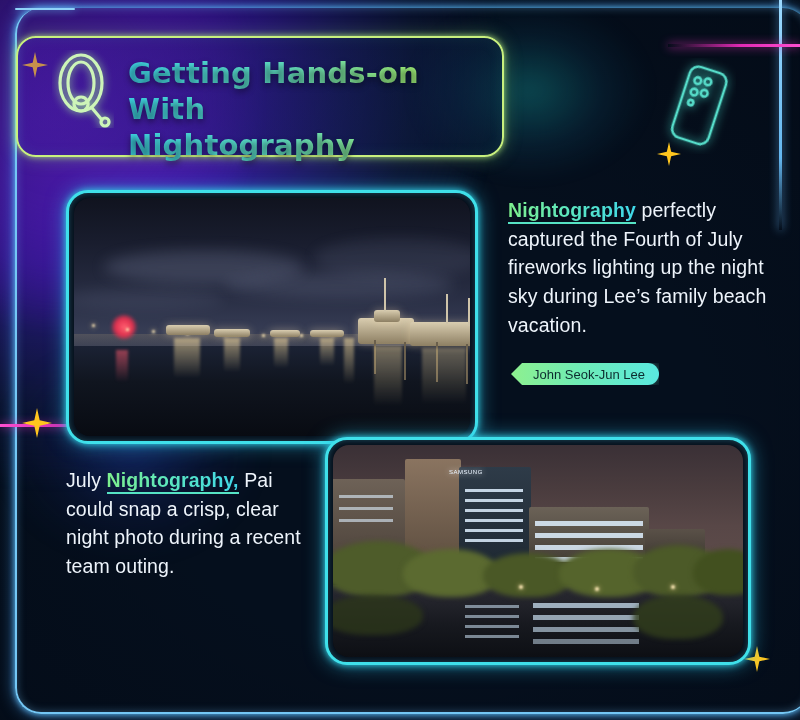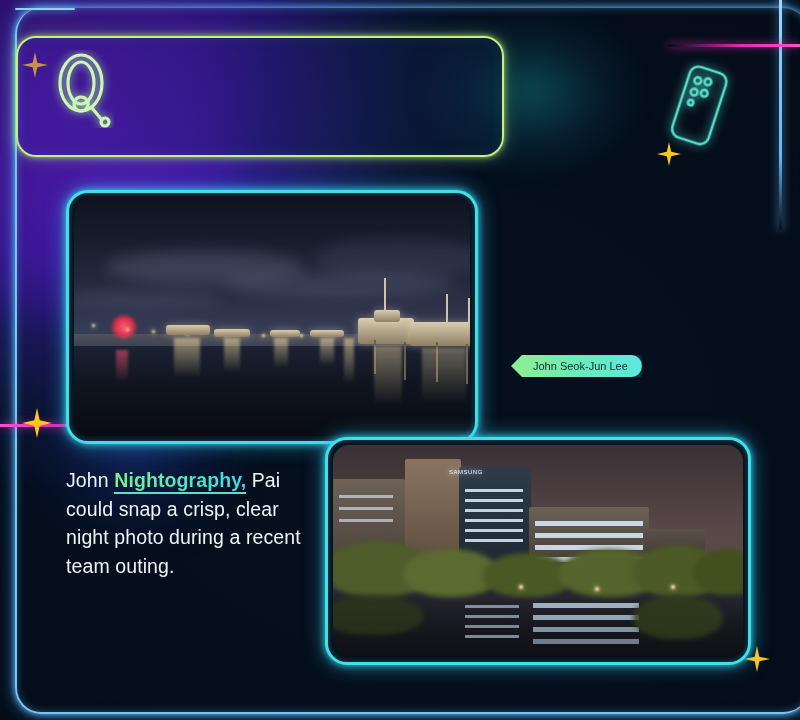--- a/index.html
+++ b/index.html
@@ -148,23 +148,24 @@
   .kw{
     font-weight:bold;
     background:linear-gradient(90deg,#7ef08d 0%, #5ae6c2 50%, #3fd8ea 100%);
     -webkit-background-clip:text;background-clip:text;color:transparent;
     border-bottom:2px solid #56e3c5;padding-bottom:1px;
   }
 
   
   .badge{
     position:absolute;height:22px;display:flex;align-items:center;
-    font-size:11px;color:#0c2b2e;font-family:"Liberation Sans", sans-serif;
+    font-size:13px;color:#0c2b2e;font-family:"Liberation Sans", sans-serif;
     background:linear-gradient(90deg,#8ef08f 0%, #6fecb4 45%, #5ae9e0 100%);
     box-shadow:0 0 10px rgba(110,235,200,.45);
+    margin-top:8px;
   }
   .badge-left-arrow{
     left:511px;top:355px;padding:0 14px 0 22px;border-radius:11px;
     clip-path:polygon(0% 50%, 11px 0%, 100% 0%, 100% 100%, 11px 100%);
   }
   .badge-right-arrow{
     left:173px;top:596px;padding:0 22px 0 14px;border-radius:11px;
     clip-path:polygon(0% 0%, calc(100% - 11px) 0%, 100% 50%, calc(100% - 11px) 100%, 0% 100%);
   }
 </style>
@@ -206,20 +207,24 @@
       <g fill="none" stroke="#cdf5b8" stroke-width="3.2" stroke-linecap="round" style="filter:drop-shadow(0 0 4px rgba(160,240,150,.9))">
         <ellipse cx="29" cy="33" rx="21" ry="28"></ellipse>
         <ellipse cx="29" cy="33" rx="13" ry="21"></ellipse>
         <path d="M29 47 a7 7 0 1 0 .1 0 Z"></path>
         <path d="M40 58 L50 70"></path>
         <circle cx="53" cy="72" r="4"></circle>
       </g>
     </svg>
   </div>
 
+  <div class="title">
+    <div>Getting Hands-on With</div>
+    <div>Nightography</div>
+  </div>
 
   <div class="phone-icon">
     <svg viewBox="0 0 76 96" width="76" height="96">
       <g transform="rotate(18 38 48)" fill="none" stroke="#56dcc9" stroke-width="2.6" style="filter:drop-shadow(0 0 5px rgba(70,220,200,.95))">
         <rect x="20" y="10" width="38" height="74" rx="9"></rect>
         <circle cx="30" cy="24" r="3.4"></circle>
         <circle cx="40" cy="22" r="3.4"></circle>
         <circle cx="30" cy="36" r="3.4"></circle>
         <circle cx="40" cy="34" r="3.4"></circle>
         <circle cx="30" cy="47" r="2.6"></circle>
@@ -319,19 +324,20 @@
       <div class="rwin" style="left:132px;top:190px;width:54px;height:3px;"></div>
       <div class="rwin" style="left:200px;top:158px;width:106px;height:5px;opacity:.72;"></div>
       <div class="rwin" style="left:200px;top:170px;width:106px;height:5px;opacity:.68;"></div>
       <div class="rwin" style="left:200px;top:182px;width:106px;height:5px;opacity:.6;"></div>
       <div class="rwin" style="left:200px;top:194px;width:106px;height:5px;opacity:.5;"></div>
       <div class="tree" style="left:300px;top:150px;width:90px;height:44px;background:rgba(50,62,28,.8);"></div>
       <div class="tree" style="left:-10px;top:150px;width:100px;height:40px;background:rgba(45,56,26,.75);"></div>
     </div>
   </div>
 
+  <div class="quote quote-right"><span class="kw">Nightography</span><span> perfectly captured the Fourth of July fireworks lighting up the night sky during Lee’s family beach vacation.</span></div>
   <div class="badge badge-left-arrow">
       <span>John Seok-Jun Lee</span>
     </div>
 
-  <div class="quote quote-left"><span>John </span><span class="kw">Nightography,</span><span> Pai could snap a crisp, clear night photo during a recent team outing.</span></div>
+  <div class="quote quote-left"><span>July </span><span class="kw">Nightography,</span><span> Pai could snap a crisp, clear night photo during a recent team outing.</span></div>
 
 </div>
 
 </body></html>

